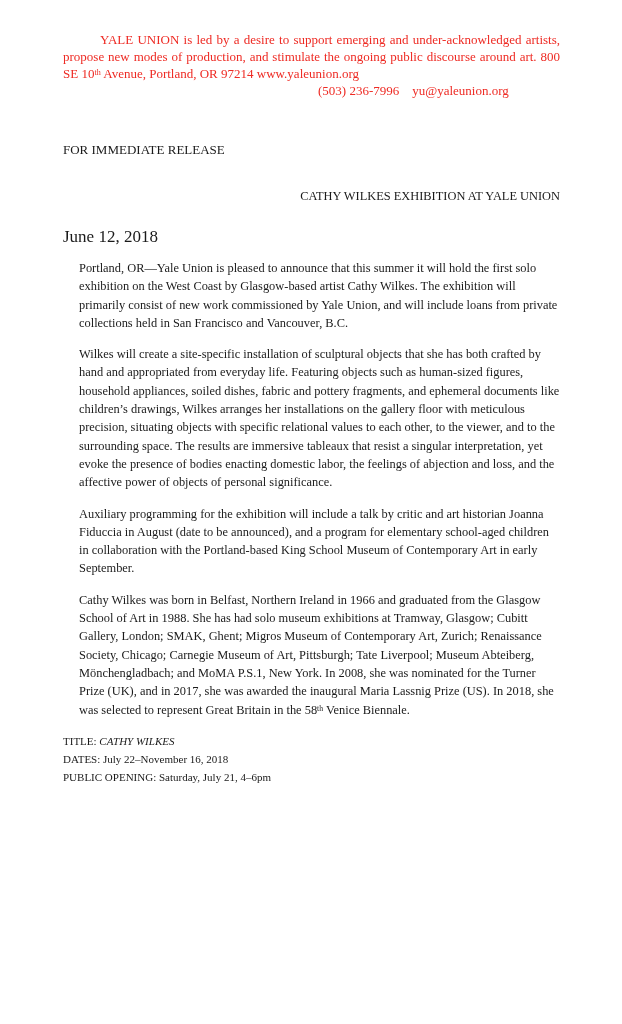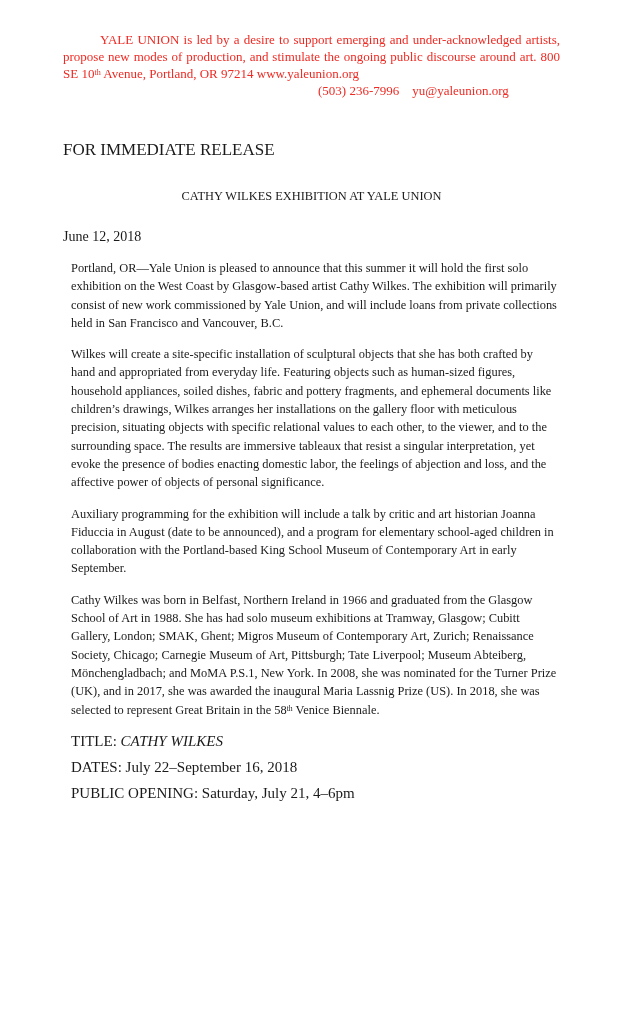--- a/index.html
+++ b/index.html
@@ -29,47 +29,47 @@
     margin: 0 0 0 255px;
     font-size: 13px;
     line-height: 17px;
     white-space: nowrap;
   }
   .masthead-contact .email {
     margin-left: 13px;
   }
   .release {
     margin: 42px 0 0 0;
-    font-size: 17px;
+    font-size: 13px;
     line-height: 18px;
   }
   .headline {
     margin: 28px 0 0 0;
     font-size: 12.4px;
     font-weight: normal;
     line-height: 18px;
-    text-align: center;
+    text-align: right;
   }
   .dateline {
     margin: 23px 0 0 0;
-    font-size: 14px;
+    font-size: 17px;
     line-height: 18px;
   }
   .body-para {
-    margin: 13px 0 0 8px;
+    margin: 13px 0 0 16px;
     font-size: 12.4px;
     line-height: 18.3px;
     text-align: left;
   }
   .details {
     margin: 13px 0 0 0;
   }
   .detail-line {
-    margin: 8px;
-    font-size: 15px;
+    margin: 0;
+    font-size: 11px;
     line-height: 18.3px;
   }
   .italic {
     font-style: italic;
   }
   sup.ord {
     font-size: 0.62em;
     line-height: 0;
     vertical-align: 0.38em;
   }
@@ -93,17 +93,17 @@
   <p class="body-para">Portland, OR—Yale Union is pleased to announce that this summer it will hold the first solo exhibition on the West Coast by Glasgow-based artist Cathy Wilkes. The exhibition will primarily consist of new work commissioned by Yale Union, and will include loans from private collections held in San Francisco and Vancouver, B.C.</p>
 
   <p class="body-para">Wilkes will create a site-specific installation of sculptural objects that she has both crafted by hand and appropriated from everyday life. Featuring objects such as human-sized figures, household appliances, soiled dishes, fabric and pottery fragments, and ephemeral documents like children’s drawings, Wilkes arranges her installations on the gallery floor with meticulous precision, situating objects with specific relational values to each other, to the viewer, and to the surrounding space. The results are immersive tableaux that resist a singular interpretation, yet evoke the presence of bodies enacting domestic labor, the feelings of abjection and loss, and the affective power of objects of personal significance.</p>
 
   <p class="body-para">Auxiliary programming for the exhibition will include a talk by critic and art historian Joanna Fiduccia in August (date to be announced), and a program for elementary school-aged children in collaboration with the Portland-based King School Museum of Contemporary Art in early September.</p>
 
   <p class="body-para"><span>Cathy Wilkes was born in Belfast, Northern Ireland in 1966 and graduated from the Glasgow School of Art in 1988. She has had solo museum exhibitions at Tramway, Glasgow; Cubitt Gallery, London; SMAK, Ghent; Migros Museum of Contemporary Art, Zurich; Renaissance Society, Chicago; Carnegie Museum of Art, Pittsburgh; Tate Liverpool; Museum Abteiberg, Mönchengladbach; and MoMA P.S.1, New York. In 2008, she was nominated for the Turner Prize (UK), and in 2017, she was awarded the inaugural Maria Lassnig Prize (US). In 2018, she was selected to represent Great Britain in the 58</span><sup class="ord">th</sup><span> Venice Biennale.</span></p>
 
   <div class="details">
     <p class="detail-line"><span>TITLE: </span><span class="italic">CATHY WILKES</span></p>
-    <p class="detail-line">DATES: July 22–September 16, 2018</p>
+    <p class="detail-line">DATES: July 22–November 16, 2018</p>
     <p class="detail-line">PUBLIC OPENING: Saturday, July 21, 4–6pm</p>
   </div>
 
 </div>
 
 </body></html>

